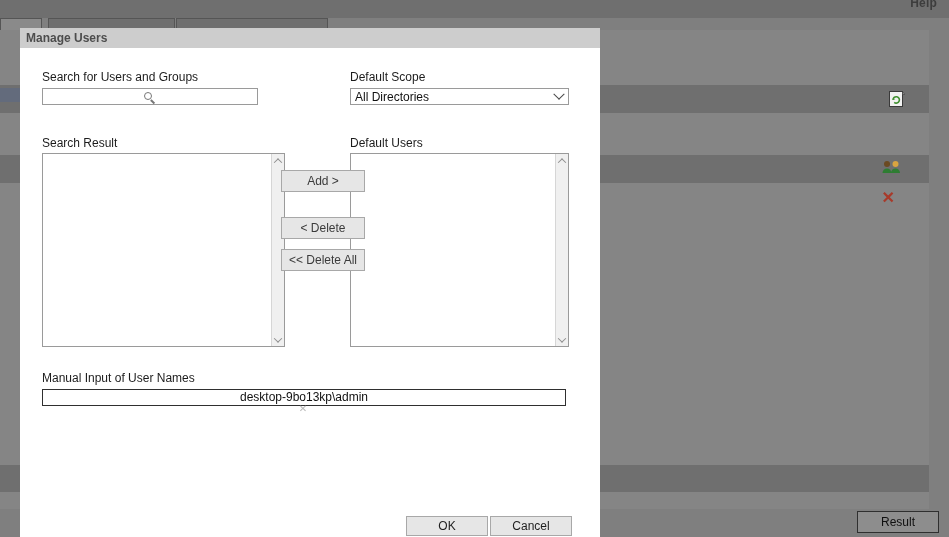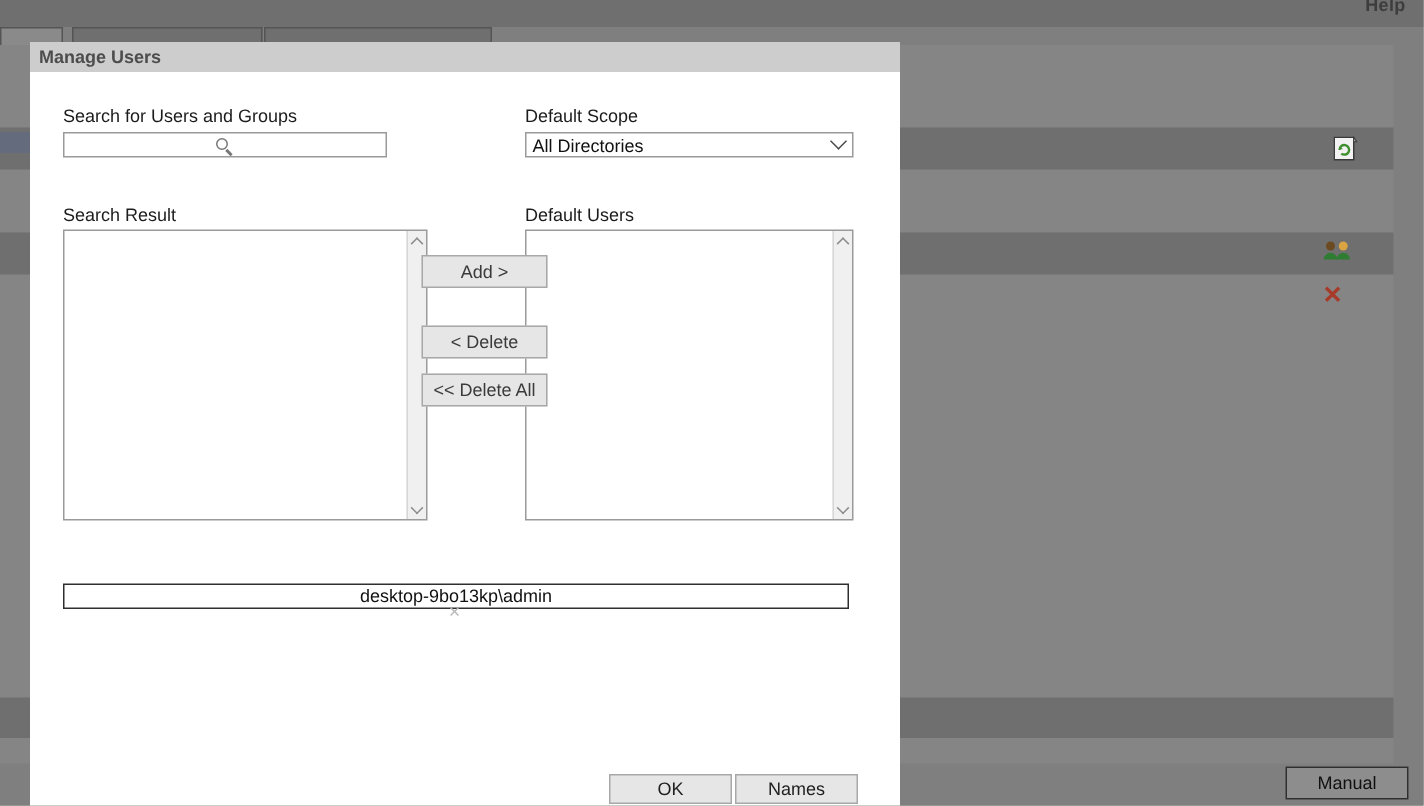--- a/index.html
+++ b/index.html
@@ -369,21 +369,21 @@
         <path d="M1.5 13 a4.5 4.5 0 0 1 9 0 z" fill="#2e7d32"></path>
         <circle cx="14.5" cy="4" r="3" fill="#d9a441"></circle>
         <path d="M10 13 a4.5 4.5 0 0 1 9 0 z" fill="#2e7d32"></path>
       </svg>
     </div>
 
     <div class="bg-icon-x">✕</div>
 
   </div>
 
-  <div class="bg-apply">Manual</div>
+  <div class="bg-apply">Result</div>
 </div>
 
 <div id="dialog">
 
   <div id="dialog-titlebar">
     <span id="dialog-title">Manage Users</span>
   </div>
 
   <div id="dialog-body">
 
@@ -425,22 +425,23 @@
         <span class="sb-arrow down">
             <i></i>
           </span>
       </div>
     </div>
 
     <div class="mid-btn" id="btn-add">Add &gt;</div>
     <div class="mid-btn" id="btn-delete">&lt; Delete</div>
     <div class="mid-btn" id="btn-delete-all">&lt;&lt; Delete All</div>
 
+    <div class="field-label" style="left:22px; top:323px;">Manual Input of User Names</div>
     <div class="txt-input" id="manual-input">
       <span class="val">desktop-9bo13kp\admin</span>
       <span class="clear-x">✕</span>
     </div>
 
     <div class="dlg-btn" id="btn-ok">OK</div>
-    <div class="dlg-btn" id="btn-cancel">Names</div>
+    <div class="dlg-btn" id="btn-cancel">Cancel</div>
 
   </div>
 </div>
 
 </body></html>

